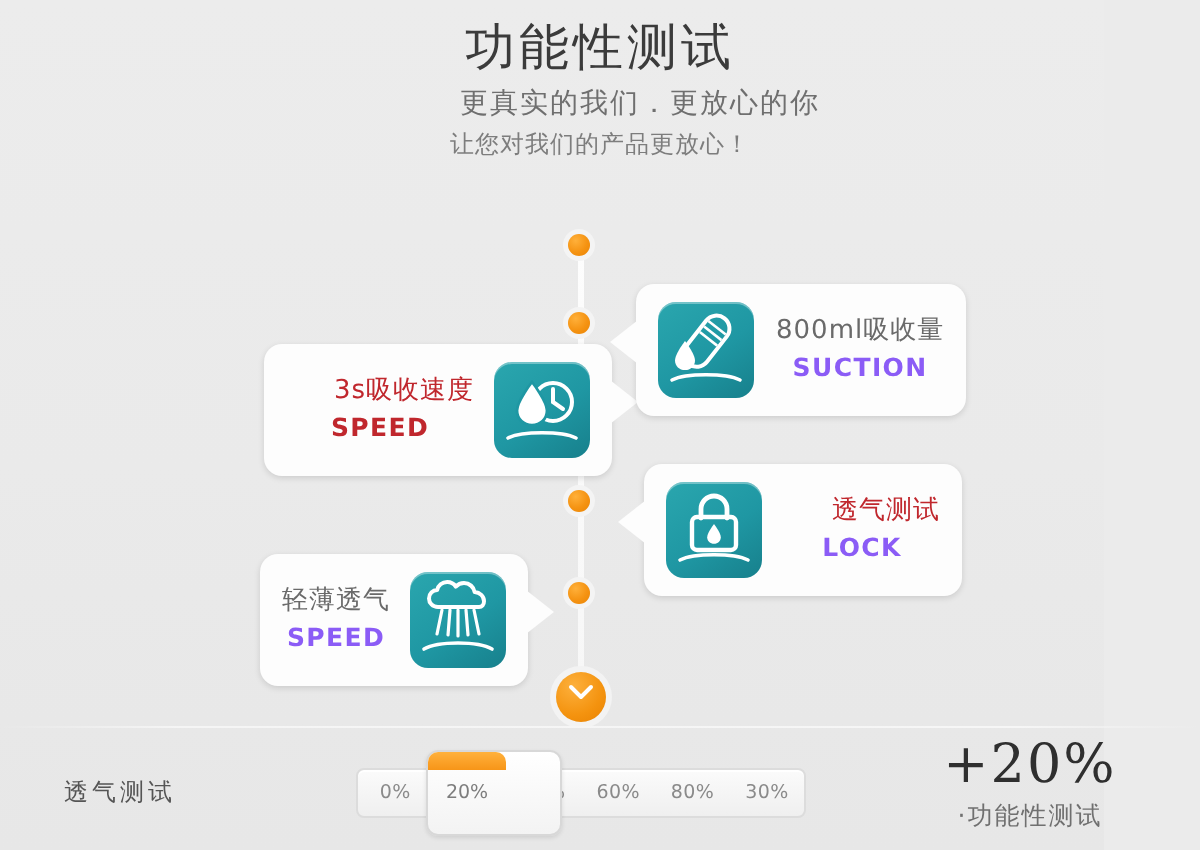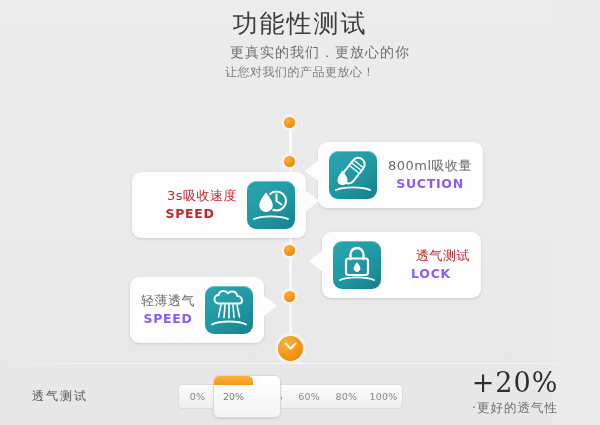--- a/index.html
+++ b/index.html
@@ -330,26 +330,26 @@
   <div class="bottom-sep"></div>
 
   <div class="bottom-label">透气测试</div>
 
   <div class="slider">
     <span class="tick">0%</span>
     <span class="tick" style="visibility:hidden;">20%</span>
     <span class="tick">28%</span>
     <span class="tick">60%</span>
     <span class="tick">80%</span>
-    <span class="tick">100%</span>
+    <span class="tick">30%</span>
   </div>
 
   <div class="thumb">
     <div class="thumb-cap"></div>
     <div class="thumb-val">20%</div>
   </div>
 
   <div class="result">
     <div class="result-big">+20%</div>
-    <div class="result-sub">·更好的透气性</div>
+    <div class="result-sub">·功能性测试</div>
   </div>
 
 </div>
 
 </body></html>

